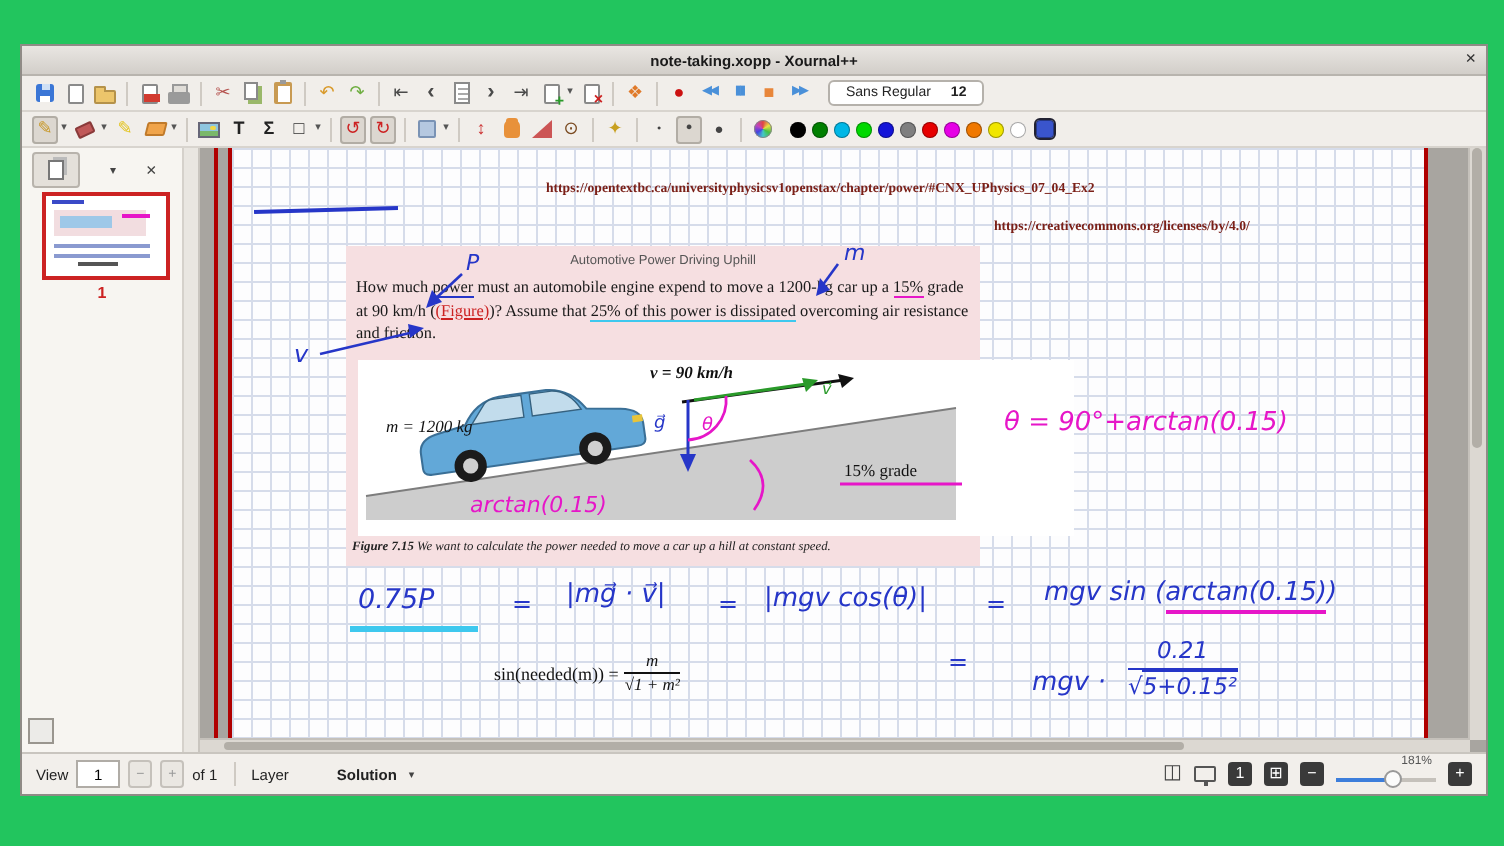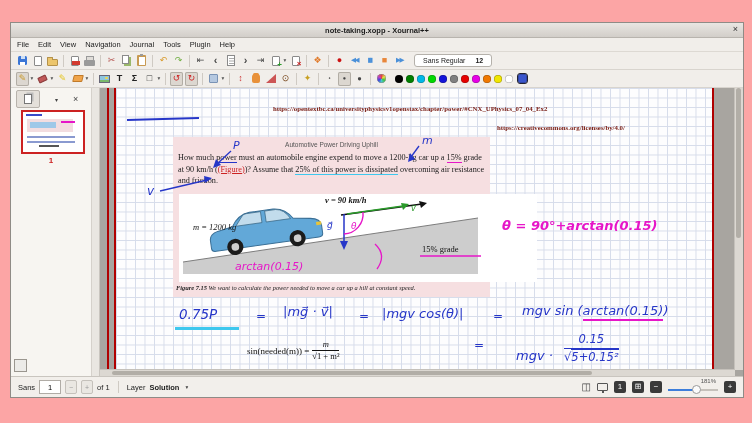--- a/index.html
+++ b/index.html
@@ -1,16 +1,16 @@
 <!DOCTYPE html>
 <html><head>
 <meta charset="utf-8">
 <style>
   html,body{margin:0;padding:0;background:#000;}
-  .screen{position:relative;width:752px;height:423px;background:#fca5a5;font-family:"Liberation Sans",sans-serif;overflow:hidden;}
+  .screen{position:relative;width:752px;height:423px;background:#22c55e;font-family:"Liberation Sans",sans-serif;overflow:hidden;}
   .window{position:absolute;left:10px;top:22px;width:734px;height:376px;background:#efece8;border:1px solid #8f8b86;box-sizing:border-box;display:flex;flex-direction:column;}
   
   .titlebar{height:14px;background:linear-gradient(#e9e6e2,#d2cec9);border-bottom:1px solid #b8b4ae;display:flex;align-items:center;position:relative;flex:none;}
   .title{flex:1;text-align:center;font-size:7.5px;font-weight:bold;color:#1a1a1a;}
   .close-btn{position:absolute;right:5px;top:1px;font-size:9px;color:#333;cursor:default;}
   
   .menubar{height:13px;background:#f1eeea;border-bottom:1px solid #ddd9d3;display:flex;align-items:center;padding-left:6px;gap:9px;font-size:7.5px;color:#222;flex:none;}
   .menu-item{cursor:default;}
   
   .tb{height:17px;background:#f1eeea;border-bottom:1px solid #d8d4ce;display:flex;align-items:center;padding:0 4px;flex:none;}
@@ -78,21 +78,21 @@
   .canvas{flex:1;position:relative;background:#a8a5a0;overflow:hidden;}
   .redline{position:absolute;left:7px;top:0;bottom:6px;width:2px;background:#b00000;}
   .page{position:absolute;left:14px;top:0;bottom:6px;width:596px;box-sizing:content-box;background-color:#fdfdfe;background-image:linear-gradient(#d6dcea 1px,transparent 1px),linear-gradient(90deg,#d6dcea 1px,transparent 1px);background-size:9.5px 9.5px;border-left:2px solid #b00000;border-right:2px solid #b00000;}
   .vscroll{position:absolute;right:0;top:0;bottom:6px;width:8px;background:#dcd8d2;border-left:1px solid #c5c1bb;}
   .vthumb{position:absolute;top:0;left:1px;width:5px;height:150px;background:#b2aea7;border-radius:3px;}
   .hscroll{position:absolute;left:0;right:8px;bottom:0;height:6px;background:#dcd8d2;border-top:1px solid #c5c1bb;}
   .hthumb{position:absolute;left:12px;top:1px;width:480px;height:4px;background:#b2aea7;border-radius:2px;}
   .abs{position:absolute;}
   .hw{font-family:"DejaVu Sans",sans-serif;font-style:italic;}
   .blue{color:#2636c8;}
-  .magenta{color:#e616c8;font-weight:bold;}
+  .magenta{color:#e616c8;}
   .heading{left:13px;top:8px;font-size:15px;letter-spacing:1px;}
   .heading-underline{left:11px;top:30px;width:72px;height:1.6px;background:#2636c8;transform:rotate(-1.5deg);}
   .url{position:absolute;font-size:6.8px;font-weight:bold;color:#7b2018;font-family:"Liberation Serif",serif;white-space:nowrap;}
   .problem{left:57px;top:49px;width:317px;height:160px;background:#f6dfe1;}
   .prob-title{position:absolute;top:4px;left:0;width:100%;text-align:center;font-size:6.5px;color:#555;}
   .prob-text{position:absolute;left:5px;top:15px;width:307px;font-size:8.2px;line-height:11.5px;font-family:"Liberation Serif",serif;color:#1a1a1a;}
   .u-power{border-bottom:1.5px solid #2636c8;}
   .u-grade{border-bottom:1.5px solid #e616c8;}
   .u-diss{border-bottom:1.5px solid #3ec8ee;}
   .figure-link{color:#cc2222;text-decoration:underline;}
@@ -115,21 +115,21 @@
   .hwfrac{left:448px;top:245px;display:inline-flex;flex-direction:column;align-items:center;font-size:11.5px;line-height:1.15;}
   .hwfrac .bar{height:1.5px;background:#2636c8;align-self:stretch;margin:1.5px 0;}
   .hwfrac .rootline{border-top:1.2px solid #2636c8;}
   .s-eq4{left:358px;top:250px;}
   .s-mgv{left:400px;top:260px;font-size:13px;}
   
   .statusbar{height:20px;background:#f2efeb;border-top:1px solid #c9c5bf;display:flex;align-items:center;padding:0 7px;font-size:7.5px;color:#222;gap:4px;flex:none;}
   .page-input{width:20px;height:12px;border:1px solid #b0aca6;background:#fff;font-size:7.5px;text-align:center;font-family:"Liberation Sans",sans-serif;padding:0;}
   .mini-btn{width:10px;height:12px;border:1px solid #c5c1bb;background:#eae7e2;color:#999;font-size:7px;display:inline-flex;align-items:center;justify-content:center;border-radius:2px;}
   .sb-sep{width:1px;height:12px;background:#cfcac3;margin:0 4px;}
-  .layer-val{font-weight:bold;}
+  .layer-val{font-weight:bold;margin-left:20px;}
   .layer-chev{font-size:5.5px;color:#444;margin-left:2px;}
   .sb-right{margin-left:auto;display:flex;align-items:center;gap:6px;}
   .flat-icon{font-size:10px;color:#444;line-height:1;}
   .sh-present{width:11px;height:8px;border:1px solid #555;border-radius:1px;position:relative;}
   .sh-present::after{content:"";position:absolute;left:3.5px;bottom:-3px;width:2px;height:2px;background:#555;}
   .dark-btn{width:12px;height:12px;background:#3a3a3a;color:#fff;border-radius:2px;font-size:8px;display:inline-flex;align-items:center;justify-content:center;line-height:1;}
   .zoom-slider{position:relative;width:50px;height:18px;}
   .z-label{position:absolute;top:0;right:2px;font-size:6px;color:#555;}
   .z-track{position:absolute;top:11px;left:0;right:0;height:2px;background:#c5c1bb;}
   .z-fill{position:absolute;top:11px;left:0;width:52%;height:2px;background:#3d7edb;}
@@ -141,31 +141,20 @@
 <body>
 
 <div class="screen">
   <div class="window">
 
     <div class="titlebar">
       <span class="title">note-taking.xopp - Xournal++</span>
       <span class="close-btn">×</span>
     </div>
 
-    <div class="menubar">
-
-    <span class="menu-item">File</span>
-        <span class="menu-item">Edit</span>
-        <span class="menu-item">View</span>
-        <span class="menu-item">Navigation</span>
-        <span class="menu-item">Journal</span>
-        <span class="menu-item">Tools</span>
-        <span class="menu-item">Plugin</span>
-        <span class="menu-item">Help</span>
-      </div>
 
     <div class="tb">
       <div class="tb-items">
 
       <span class="tbtn">
             <i class="g sh sh-floppy"></i>
           </span>
           <span class="tbtn">
             <i class="g sh sh-page"></i>
           </span>
@@ -445,44 +434,44 @@
           <div class="abs hw blue s-eq" style="left:243px;top:221px;">=</div>
           <div class="abs hw blue s-cos">|mgv cos(θ)|</div>
           <div class="abs hw blue s-eq" style="left:377px;top:221px;">=</div>
           <div class="abs hw blue s-sin"><span>mgv sin (</span><span class="u-arg">arctan(0.15)</span><span>)</span></div>
 
           <div class="abs typed">
             <span>sin(needed(m)) =</span>
             <span class="frac">
               <span style="font-style:italic">m</span>
               <span class="bar"></span>
-              <span><span>√</span><span class="rootline" style="">1 + m²</span></span>
+              <span><span>√</span><span class="rootline" style="font-style:italic">1 + m²</span></span>
             </span>
           </div>
 
           <div class="abs hw blue s-eq s-eq4">=</div>
           <div class="abs hw blue s-mgv">mgv ·</div>
           <div class="abs hw blue hwfrac">
-            <span>0.15</span>
+            <span>0.21</span>
             <span class="bar"></span>
             <span><span>√</span><span class="rootline">5+0.15²</span></span>
           </div>
         </div>
 
         <div class="vscroll">
             <div class="vthumb"></div>
           </div>
         <div class="hscroll">
             <div class="hthumb"></div>
           </div>
       </div>
     </div>
 
     <div class="statusbar">
-      <span>Sans</span>
+      <span>View</span>
       <input class="page-input" value="1" style="">
       <span class="mini-btn">−</span>
       <span class="mini-btn">+</span>
       <span>of 1</span>
       <span class="sb-sep"></span>
       <span>Layer</span>
       <span class="layer-val">Solution</span>
       <span class="layer-chev">▾</span>
       <div class="sb-right">
         <span class="flat-icon">◫</span>

